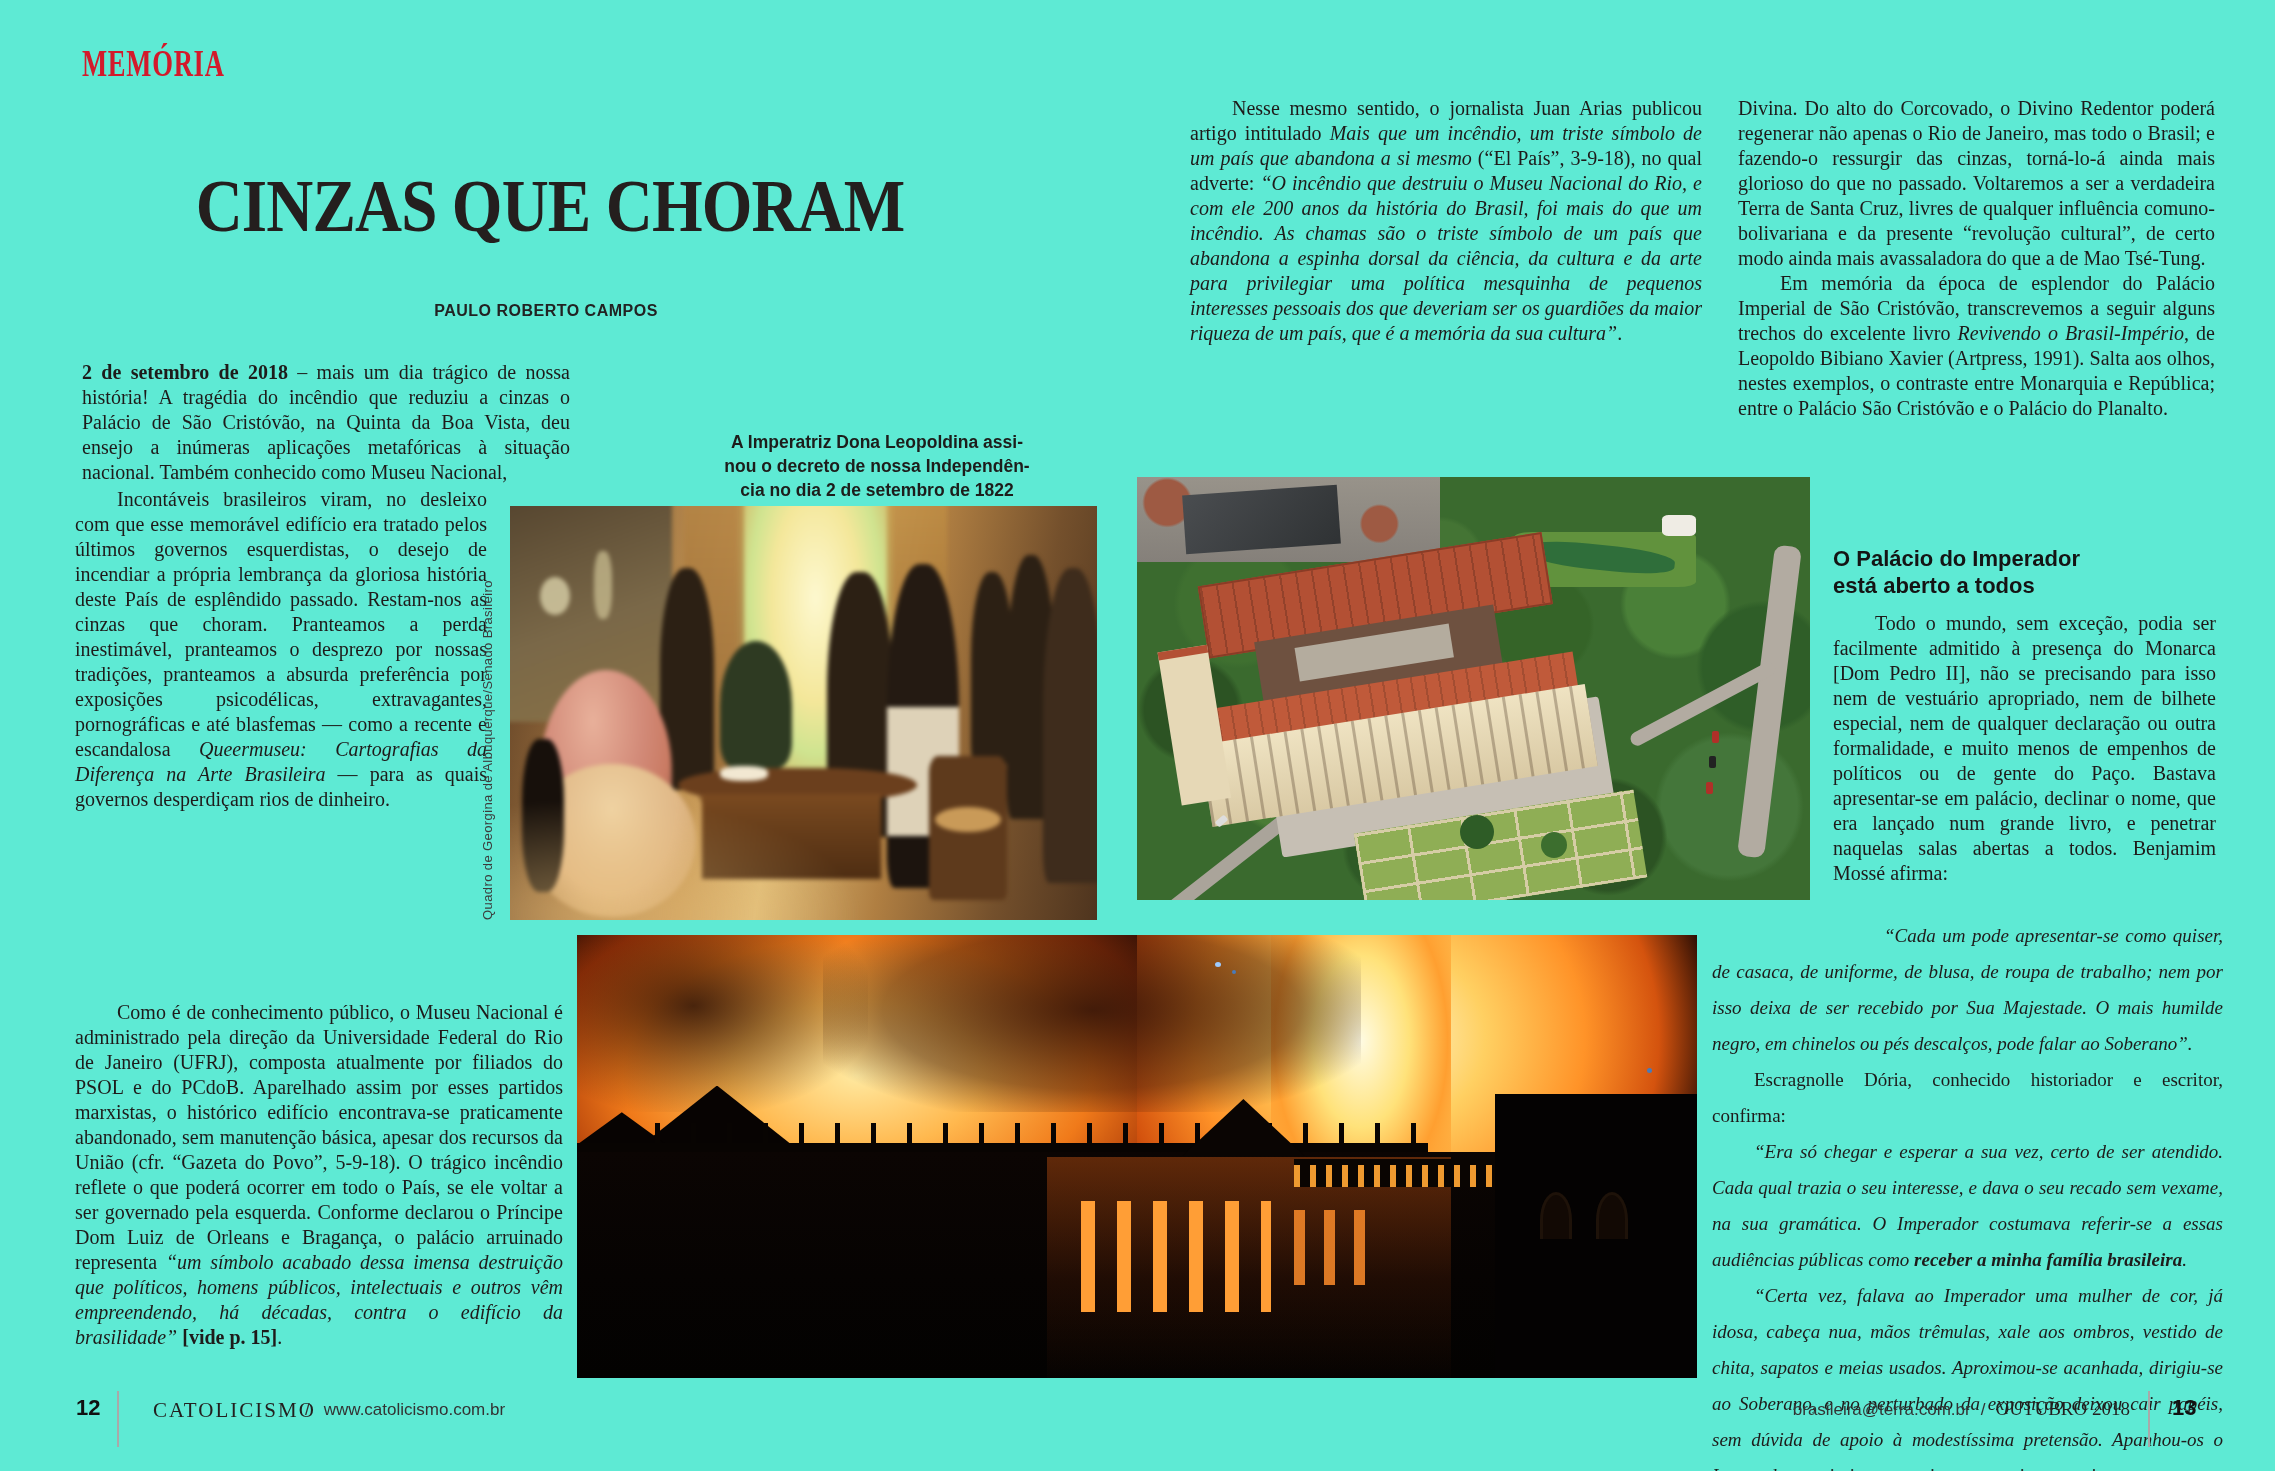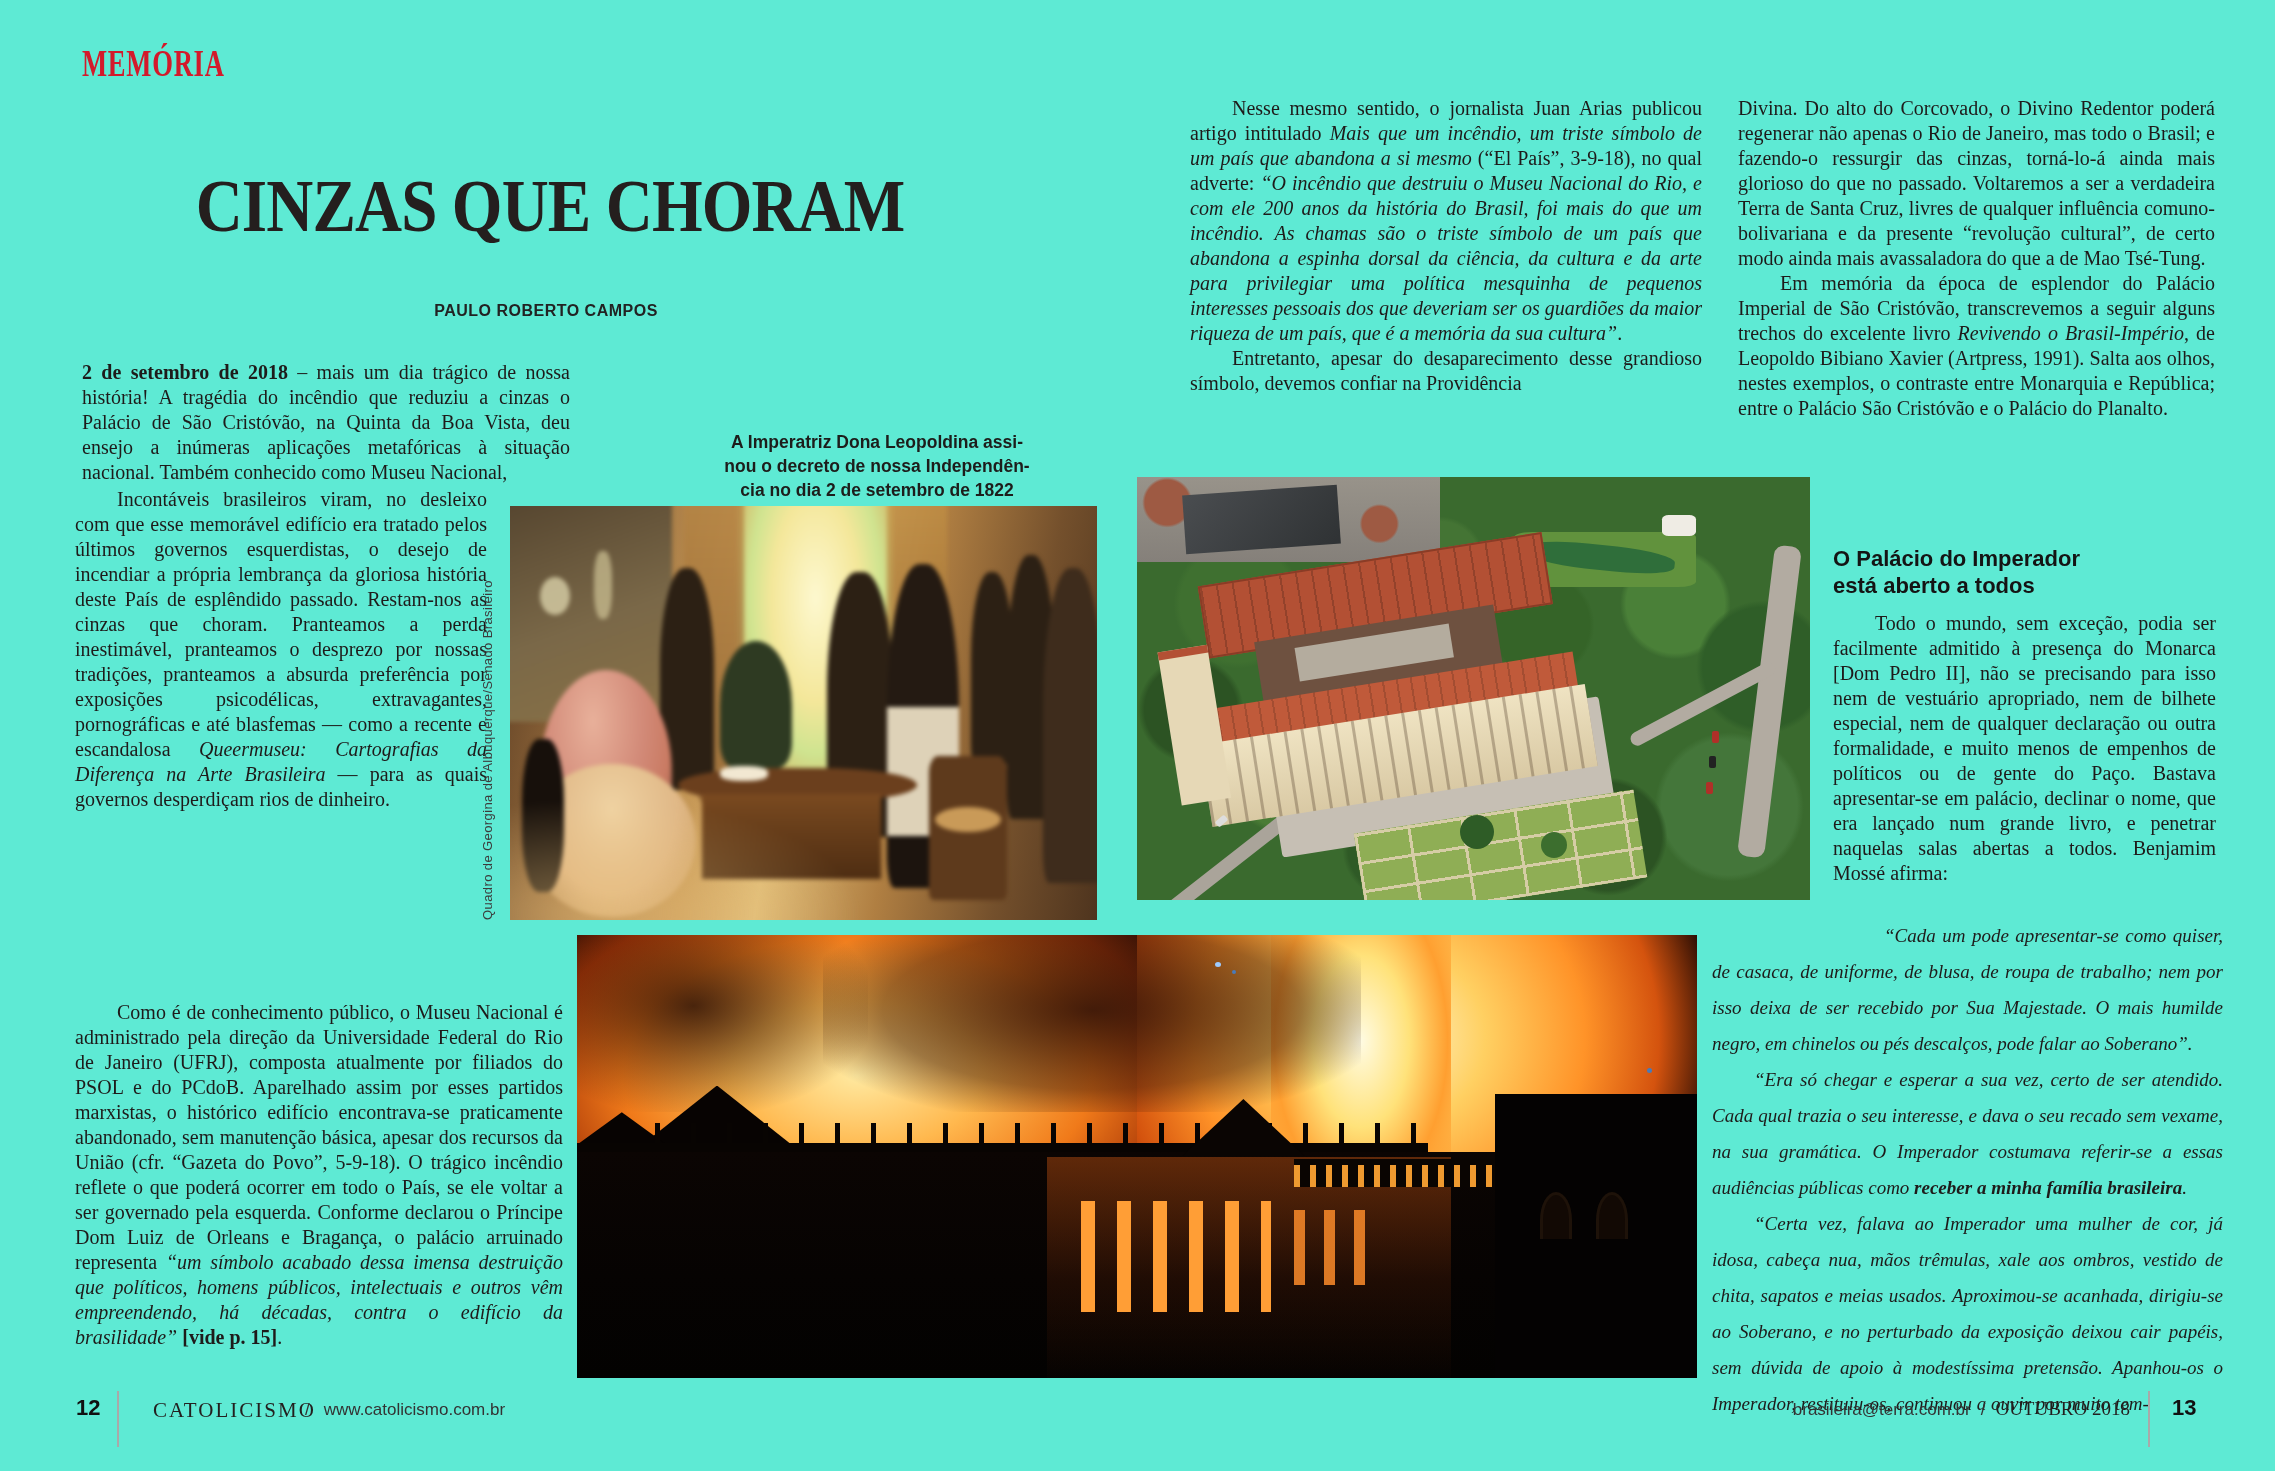--- a/index.html
+++ b/index.html
@@ -172,38 +172,38 @@
   <div class="col" id="col1c" style="left:75px;top:1000px;width:488px;">
       <p class="pind "><span>Como é de conhecimento público, o Museu Nacional é administrado pela direção da Universidade Federal do Rio de Janeiro (UFRJ), composta atualmente por filiados do PSOL e do PCdoB. Aparelhado assim por esses partidos marxistas, o histórico edifício encontrava-se praticamente abandonado, sem manutenção básica, apesar dos recursos da União (cfr. “Gazeta do Povo”, 5-9-18). O trágico incêndio reflete o que poderá ocorrer em todo o País, se ele voltar a ser governado pela esquerda. Conforme declarou o Príncipe Dom Luiz de Orleans e Bragança, o palácio arruinado representa </span><span class="ri">“um símbolo acabado dessa imensa destruição que políticos, homens públicos, intelectuais e outros vêm empreendendo, há décadas, contra o edifício da brasilidade”</span><span> </span><span class="rb">[vide p. 15]</span><span>.</span></p>
     </div>
 
   <div id="caption">A Imperatriz Dona Leopoldina assi-<br>nou o decreto de nossa Independên-<br>cia no dia 2 de setembro de 1822</div>
 
   <div id="painting-credit">Quadro de Georgina de Albuquerque/Senado Brasileiro</div>
 
   <div class="col" id="col2" style="left:1190px;top:96px;width:512px;">
       <p class="pind "><span>Nesse mesmo sentido, o jornalista Juan Arias publicou artigo intitulado </span><span class="ri">Mais que um incêndio, um triste símbolo de um país que abandona a si mesmo</span><span> (“El País”, 3-9-18), no qual adverte: </span><span class="ri">“O incêndio que destruiu o Museu Nacional do Rio, e com ele 200 anos da história do Brasil, foi mais do que um incêndio. As chamas são o triste símbolo de um país que abandona a espinha dorsal da ciência, da cultura e da arte para privilegiar uma política mesquinha de pequenos interesses pessoais dos que deveriam ser os guardiões da maior riqueza de um país, que é a memória da sua cultura”</span><span>.</span></p>
-      <p class="pind "><span>Entretanto, apesar do desaparecimento desse grandioso símbolo, devemos confiar na Providência</span></p>
     </div>
 
   <div class="col" id="col3a" style="left:1738px;top:96px;width:477px;">
       <p class=""><span>Divina. Do alto do Corcovado, o Divino Redentor poderá regenerar não apenas o Rio de Janeiro, mas todo o Brasil; e fazendo-o ressurgir das cinzas, torná-lo-á ainda mais glorioso do que no passado. Voltaremos a ser a verdadeira Terra de Santa Cruz, livres de qualquer influência comuno-bolivariana e da presente “revolução cultural”, de certo modo ainda mais avassaladora do que a de Mao Tsé-Tung.</span></p>
       <p class="pind "><span>Em memória da época de esplendor do Palácio Imperial de São Cristóvão, transcrevemos a seguir alguns trechos do excelente livro </span><span class="ri">Revivendo o Brasil-Império</span><span>, de Leopoldo Bibiano Xavier (Artpress, 1991). Salta aos olhos, nestes exemplos, o contraste entre Monarquia e República; entre o Palácio São Cristóvão e o Palácio do Planalto.</span></p>
     </div>
 
   <div id="subheading">
     <div>O Palácio do Imperador</div>
     <div>está aberto a todos</div>
   </div>
 
   <div class="col" id="col3c" style="left:1833px;top:611px;width:383px;">
       <p class="pind "><span>Todo o mundo, sem exceção, podia ser facilmente admitido à presença do Monarca [Dom Pedro II], não se precisando para isso nem de vestuário apropriado, nem de bilhete especial, nem de qualquer declaração ou outra formalidade, e muito menos de empenhos de políticos ou de gente do Paço. Bastava apresentar-se em palácio, declinar o nome, que era lançado num grande livro, e penetrar naquelas salas abertas a todos. Benjamim Mossé afirma:</span></p>
     </div>
   <div class="col" id="col3d" style="left:1712px;top:918px;width:511px;">
       <p class="pind2 pit"><span>“Cada um pode apresentar-se como quiser, de casaca, de uniforme, de blusa, de roupa de trabalho; nem por isso deixa de ser recebido por Sua Majestade. O mais humilde negro, em chinelos ou pés descalços, pode falar ao Soberano”.</span></p>
+      <p class="pind "><span>Escragnolle Dória, conhecido historiador e escritor, confirma:</span></p>
       <p class="pind pit"><span>“Era só chegar e esperar a sua vez, certo de ser atendido. Cada qual trazia o seu interesse, e dava o seu recado sem vexame, na sua gramática. O Imperador costumava referir-se a essas audiências públicas como </span><span class="rb">receber a minha família brasileira</span><span>.</span></p>
       <p class="pind pit"><span>“Certa vez, falava ao Imperador uma mulher de cor, já idosa, cabeça nua, mãos trêmulas, xale aos ombros, vestido de chita, sapatos e meias usados. Aproximou-se acanhada, dirigiu-se ao Soberano, e no perturbado da exposição deixou cair papéis, sem dúvida de apoio à modestíssima pretensão. Apanhou-os o Imperador, restituiu-os, continuou a ouvir por muito tem-</span></p>
     </div>
 
   <div class="photo" id="painting">
     <div class="blurwrap">
       <div class="ph p-window"></div>
       <div class="ph p-mantel"></div>
       <div class="ph p-clock"></div>
       <div class="ph p-candle"></div>

